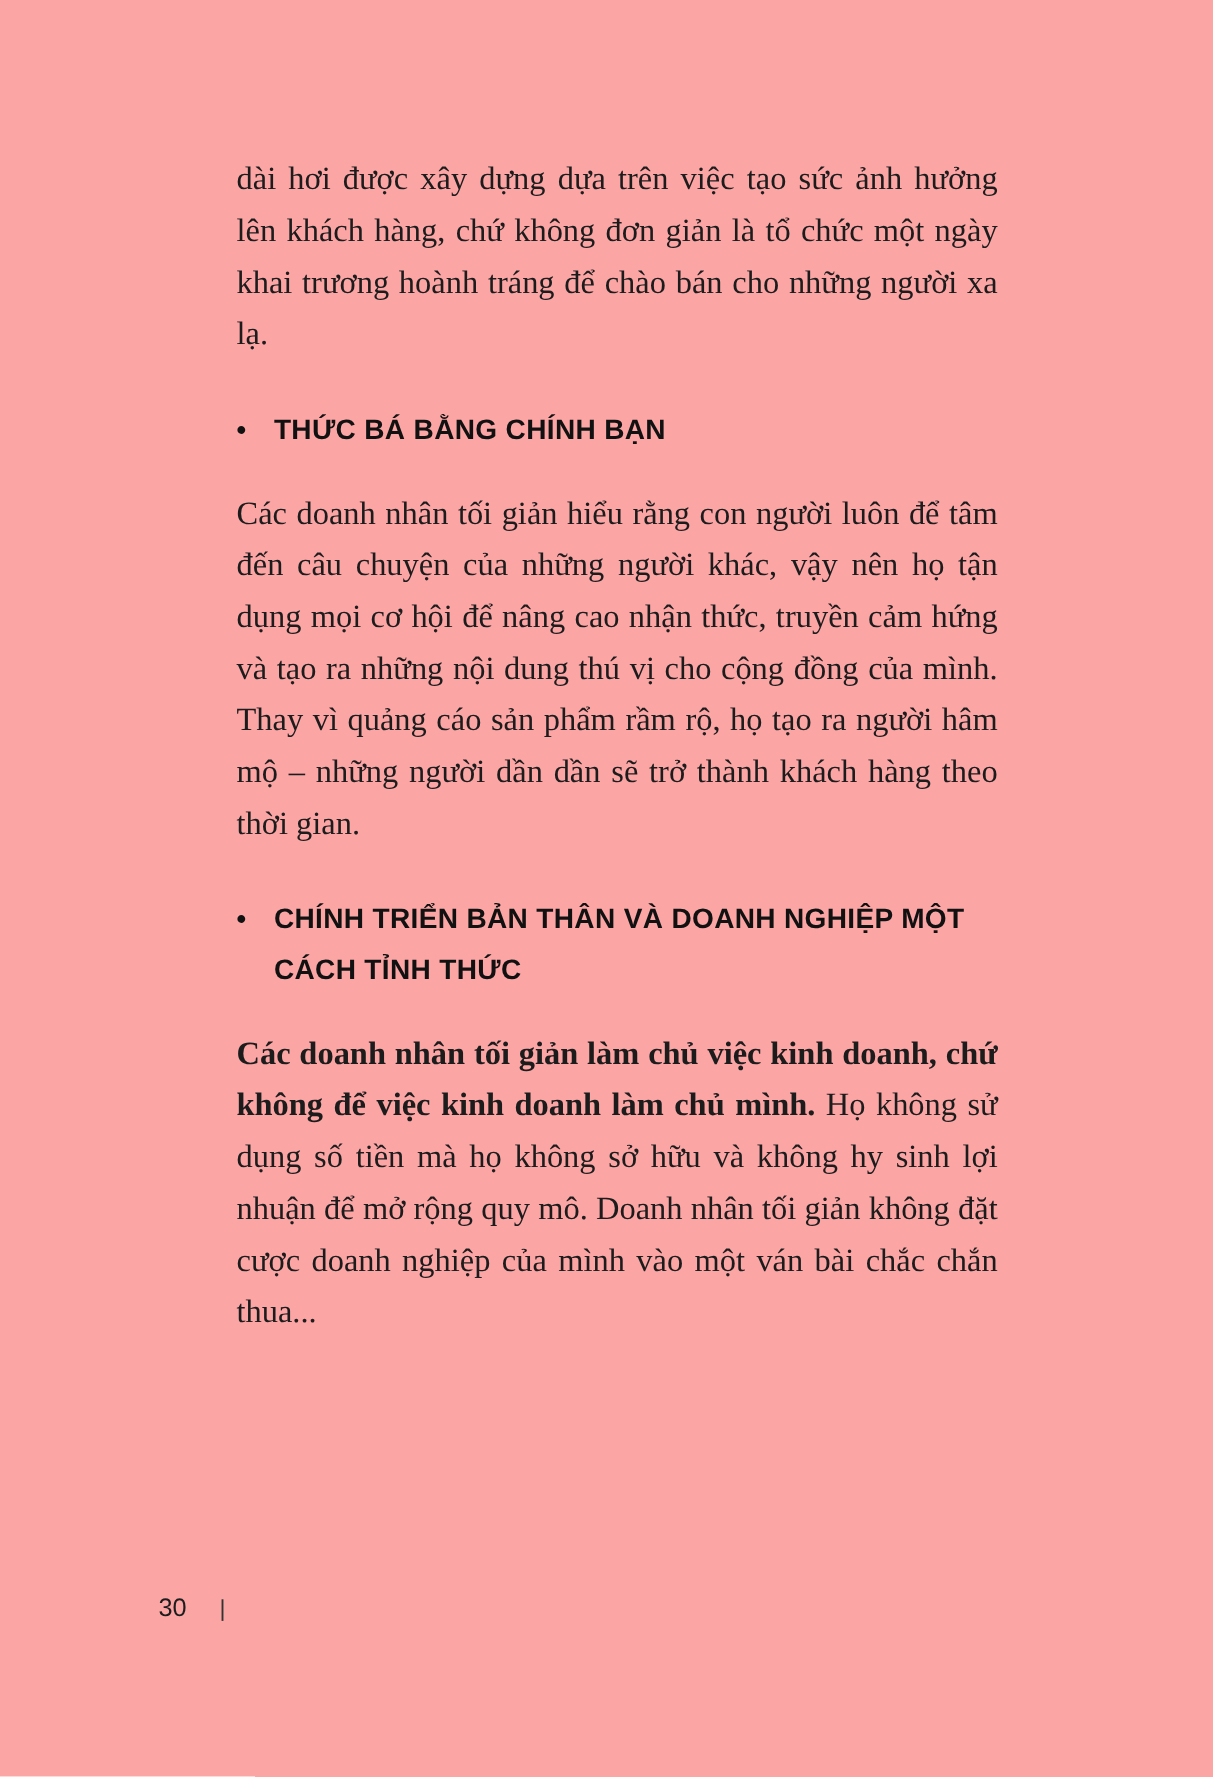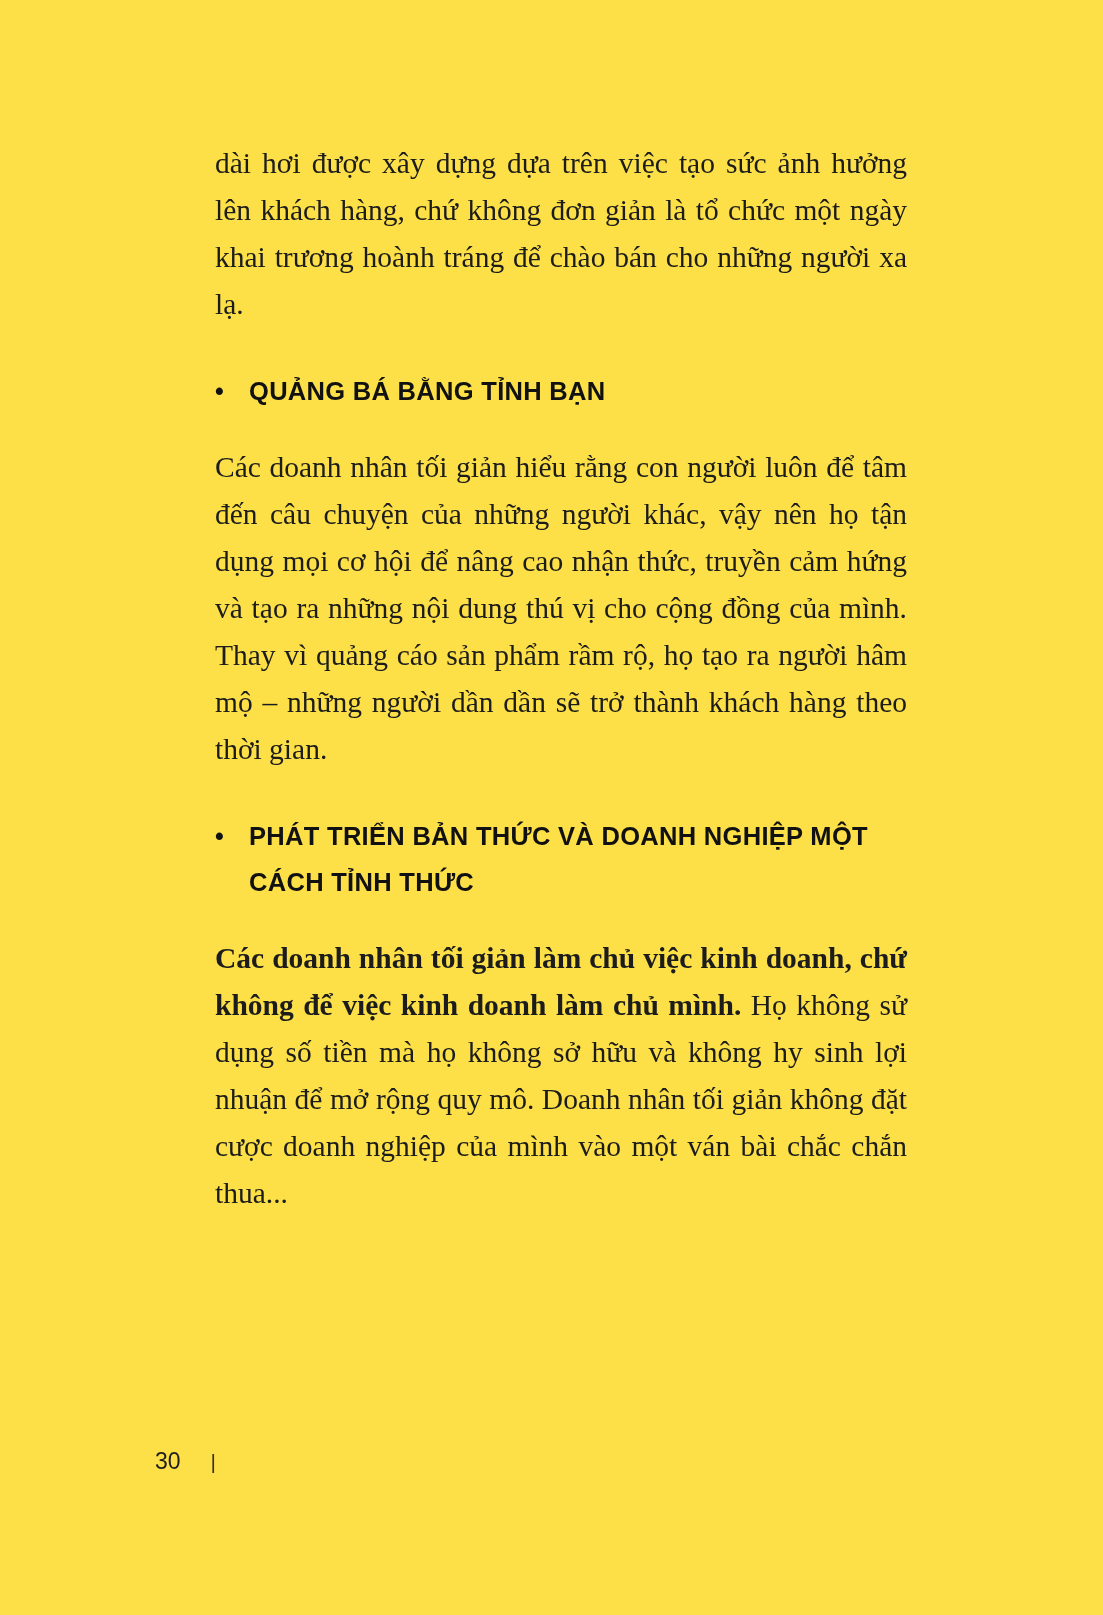--- a/index.html
+++ b/index.html
@@ -5,21 +5,21 @@
   html, body {
     margin: 0;
     padding: 0;
     background: #ffffff;
   }
   .page {
     position: relative;
     width: 1103px;
     height: 1615px;
     margin: 0 auto;
-    background: #fde047;
+    background: #fca5a5;
     color: #1c1c1c;
     overflow: hidden;
   }
   .content {
     position: absolute;
     top: 140px;
     left: 215px;
     width: 692px;
   }
   .body-para {
@@ -48,21 +48,21 @@
     flex: 0 0 auto;
     width: 34px;
     font-size: 25px;
     line-height: 46px;
   }
   .bullet-heading .heading-text {
     flex: 1 1 auto;
   }
   .footer {
     position: absolute;
-    left: 155px;
+    left: 144px;
     top: 1448px;
     display: flex;
     align-items: baseline;
     font-family: "Liberation Sans", sans-serif;
     color: #1d1d1d;
   }
   .footer .page-number {
     font-size: 23px;
     font-weight: normal;
   }
@@ -81,29 +81,29 @@
 </head>
 <body>
 
 <div class="page">
   <div class="content">
 
     <p class="body-para">dài hơi được xây dựng dựa trên việc tạo sức ảnh hưởng lên khách hàng, chứ không đơn giản là tổ chức một ngày khai trương hoành tráng để chào bán cho những người xa lạ.</p>
 
     <div class="bullet-heading">
       <span class="bullet">•</span>
-      <span class="heading-text">QUẢNG BÁ BẰNG TỈNH BẠN</span>
+      <span class="heading-text">THỨC BÁ BẰNG CHÍNH BẠN</span>
     </div>
 
 
     <p class="body-para">Các doanh nhân tối giản hiểu rằng con người luôn để tâm đến câu chuyện của những người khác, vậy nên họ tận dụng mọi cơ hội để nâng cao nhận thức, truyền cảm hứng và tạo ra những nội dung thú vị cho cộng đồng của mình. Thay vì quảng cáo sản phẩm rầm rộ, họ tạo ra người hâm mộ – những người dần dần sẽ trở thành khách hàng theo thời gian.</p>
 
     <div class="bullet-heading">
       <span class="bullet">•</span>
-      <span class="heading-text">PHÁT TRIỂN BẢN THỨC VÀ DOANH NGHIỆP MỘT CÁCH TỈNH THỨC</span>
+      <span class="heading-text">CHÍNH TRIỂN BẢN THÂN VÀ DOANH NGHIỆP MỘT CÁCH TỈNH THỨC</span>
     </div>
 
     <p class="body-para"><strong>Các doanh nhân tối giản làm chủ việc kinh doanh, chứ không để việc kinh doanh làm chủ mình.</strong><span> Họ không sử dụng số tiền mà họ không sở hữu và không hy sinh lợi nhuận để mở rộng quy mô. Doanh nhân tối giản không đặt cược doanh nghiệp của mình vào một ván bài chắc chắn thua...</span></p>
 
   </div>
 
   <div class="footer">
     <span class="page-number">30</span>
     <span class="separator">|</span>
   </div>

